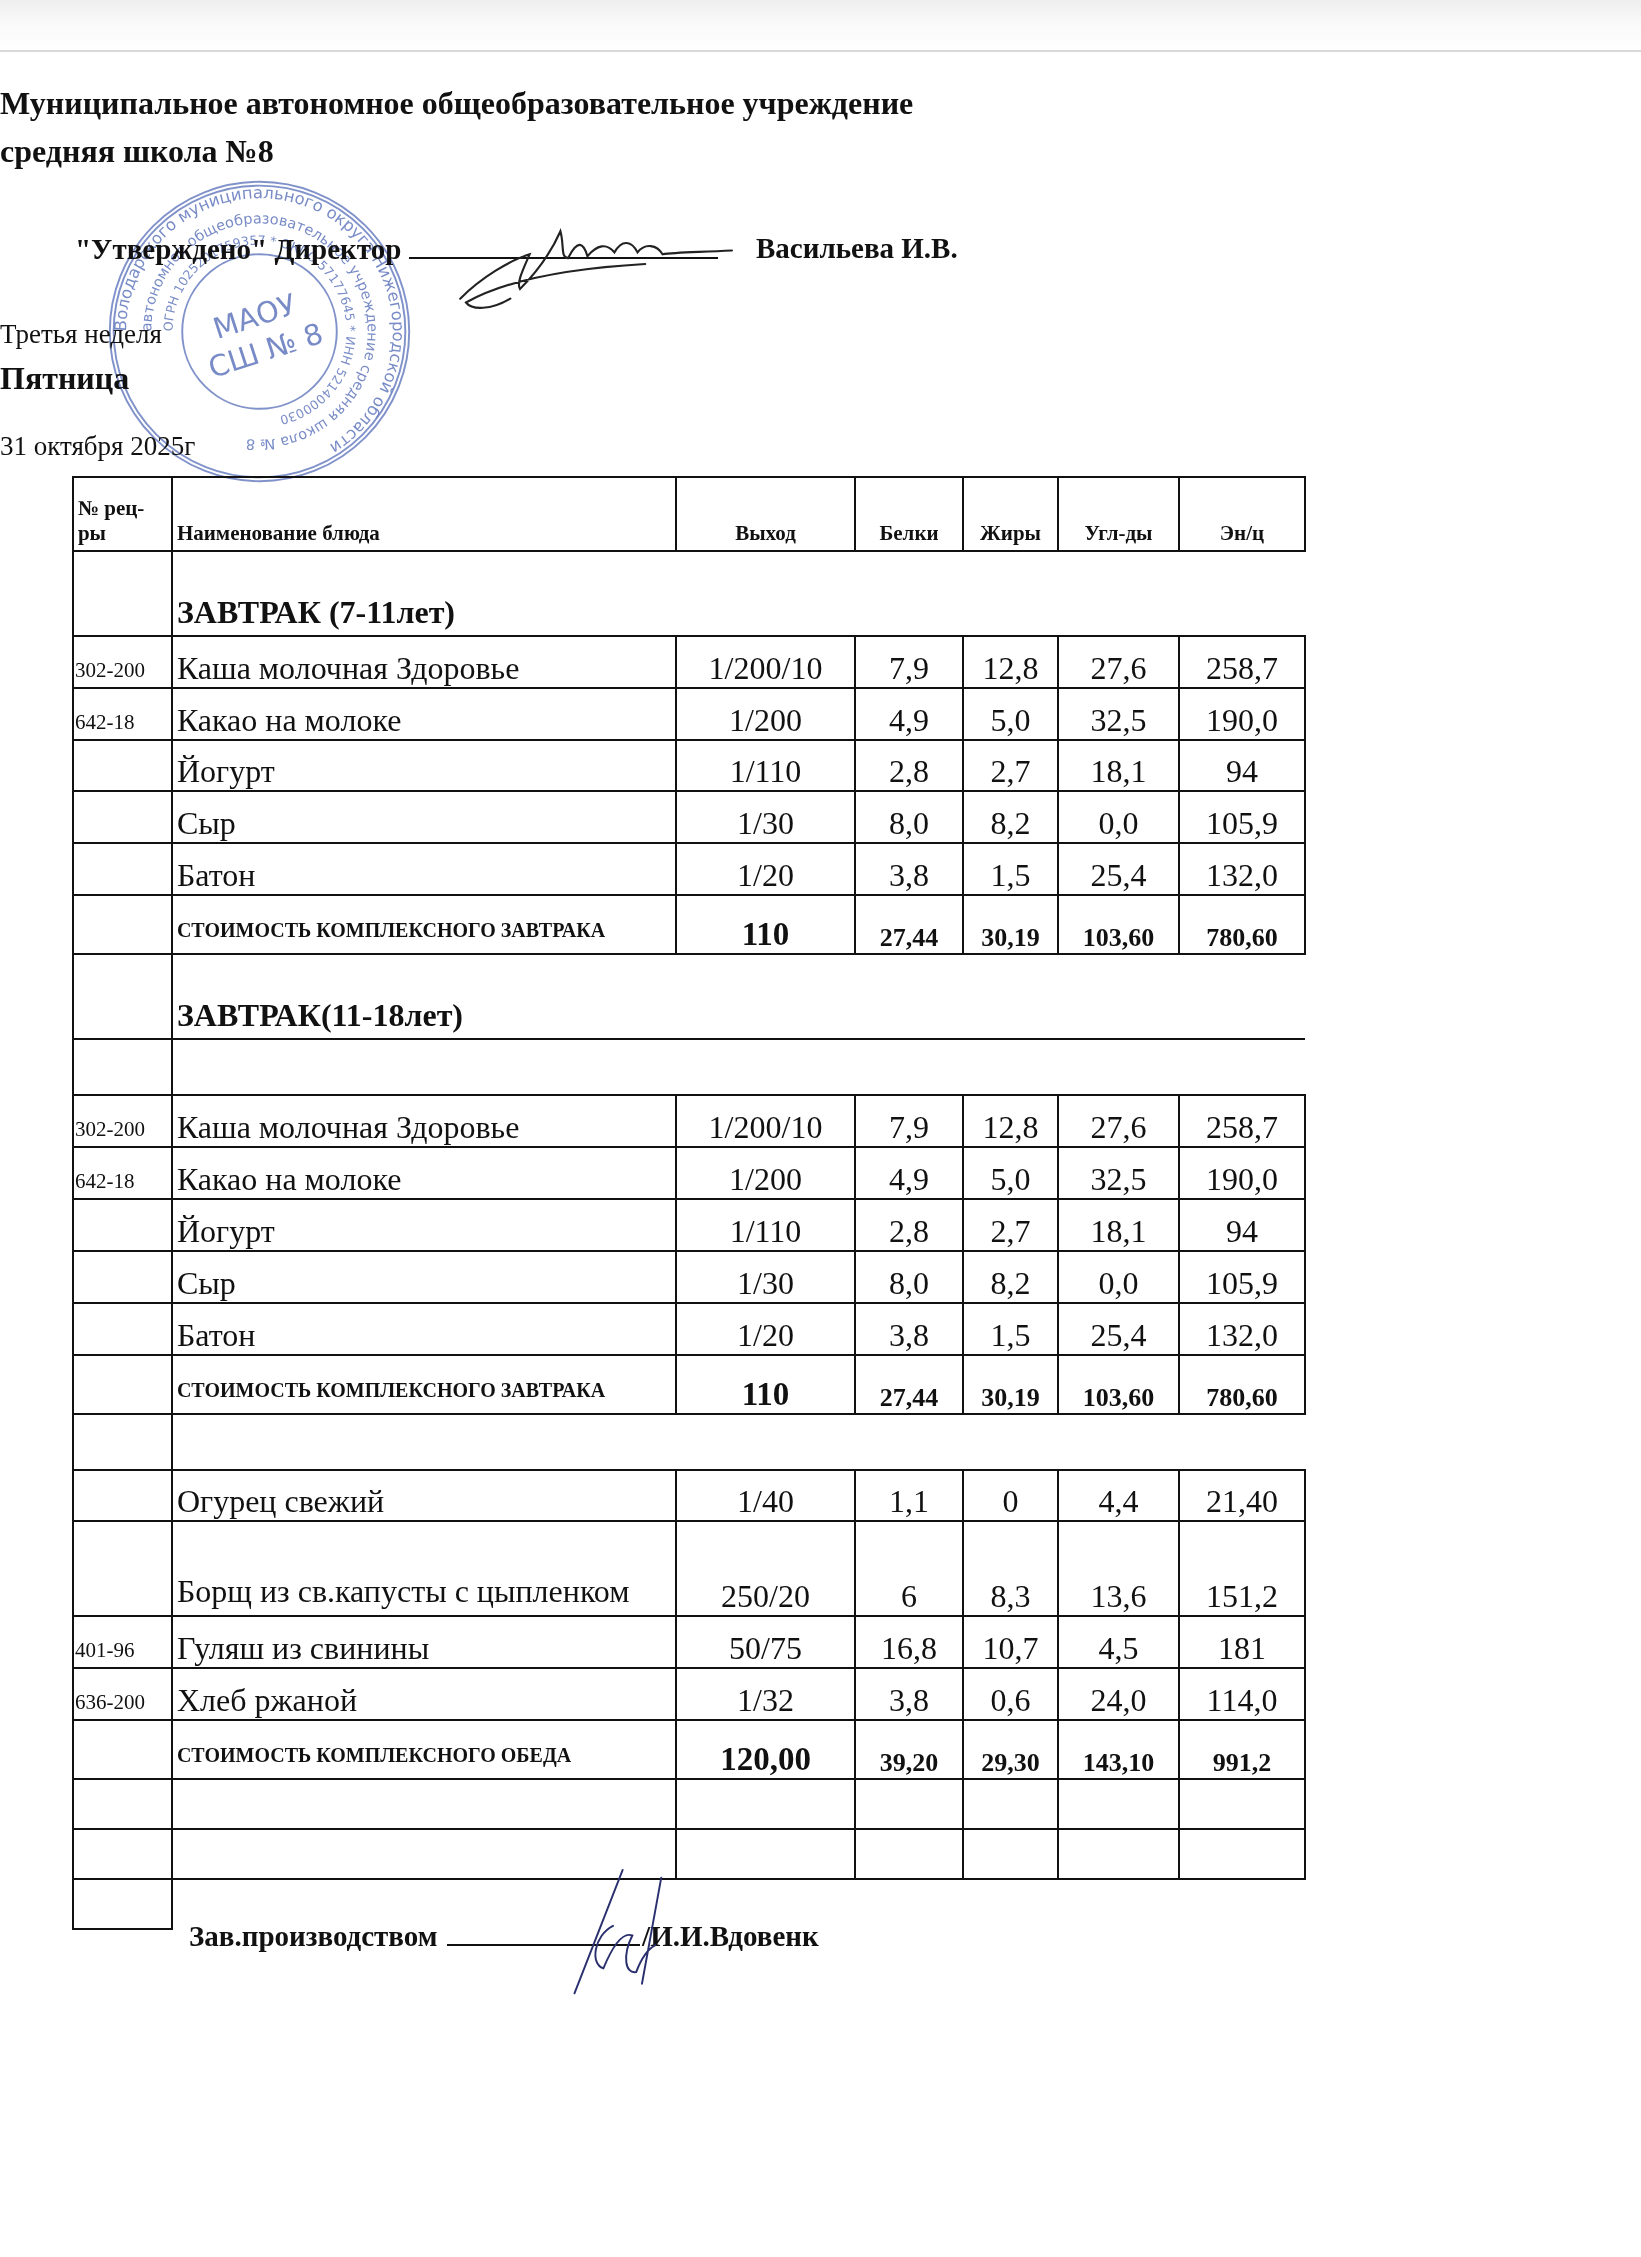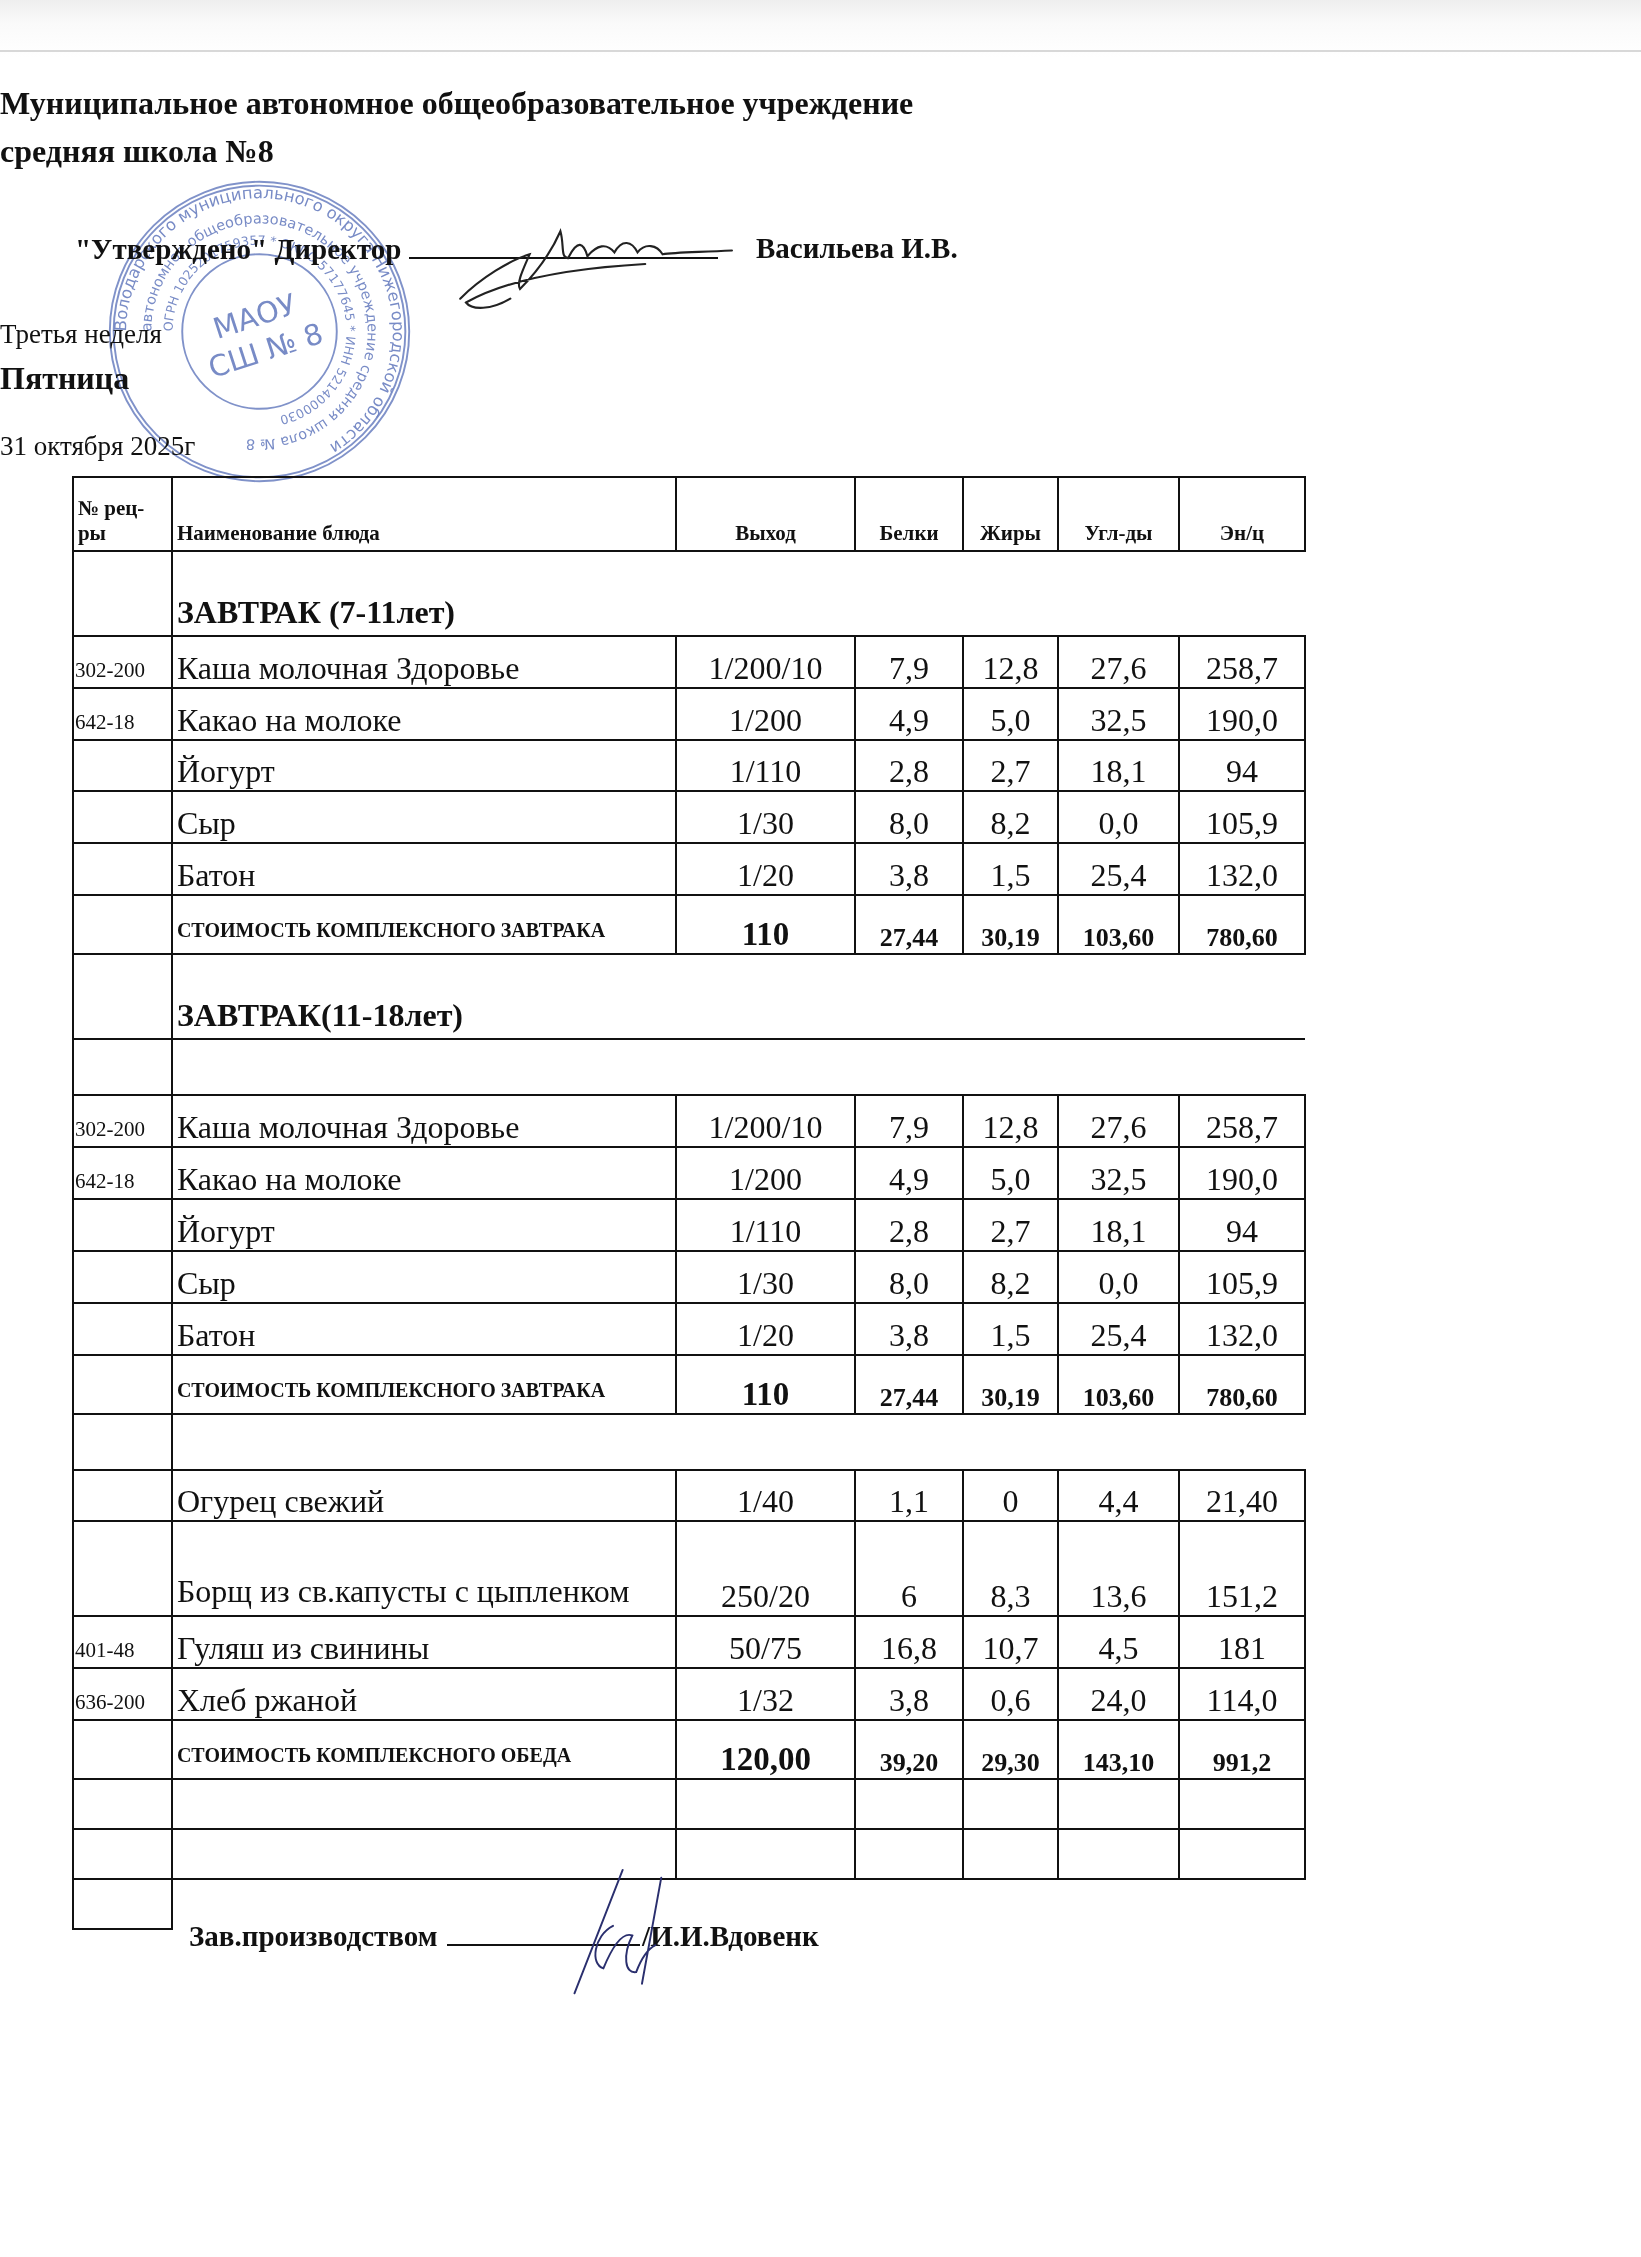--- a/index.html
+++ b/index.html
@@ -260,21 +260,21 @@
       <tr class="tall">
         <td class="code"></td>
         <td class="name wrap">Борщ из св.капусты с цыпленком</td>
         <td class="num">250/20</td>
         <td class="num">6</td>
         <td class="num">8,3</td>
         <td class="num">13,6</td>
         <td class="num">151,2</td>
       </tr>
       <tr>
-        <td class="code">401-48</td>
+        <td class="code">401-96</td>
         <td class="name">Гуляш из свинины</td>
         <td class="num">50/75</td>
         <td class="num">16,8</td>
         <td class="num">10,7</td>
         <td class="num">4,5</td>
         <td class="num">181</td>
       </tr>
       <tr>
         <td class="code">636-200</td>
         <td class="name">Хлеб ржаной</td>

